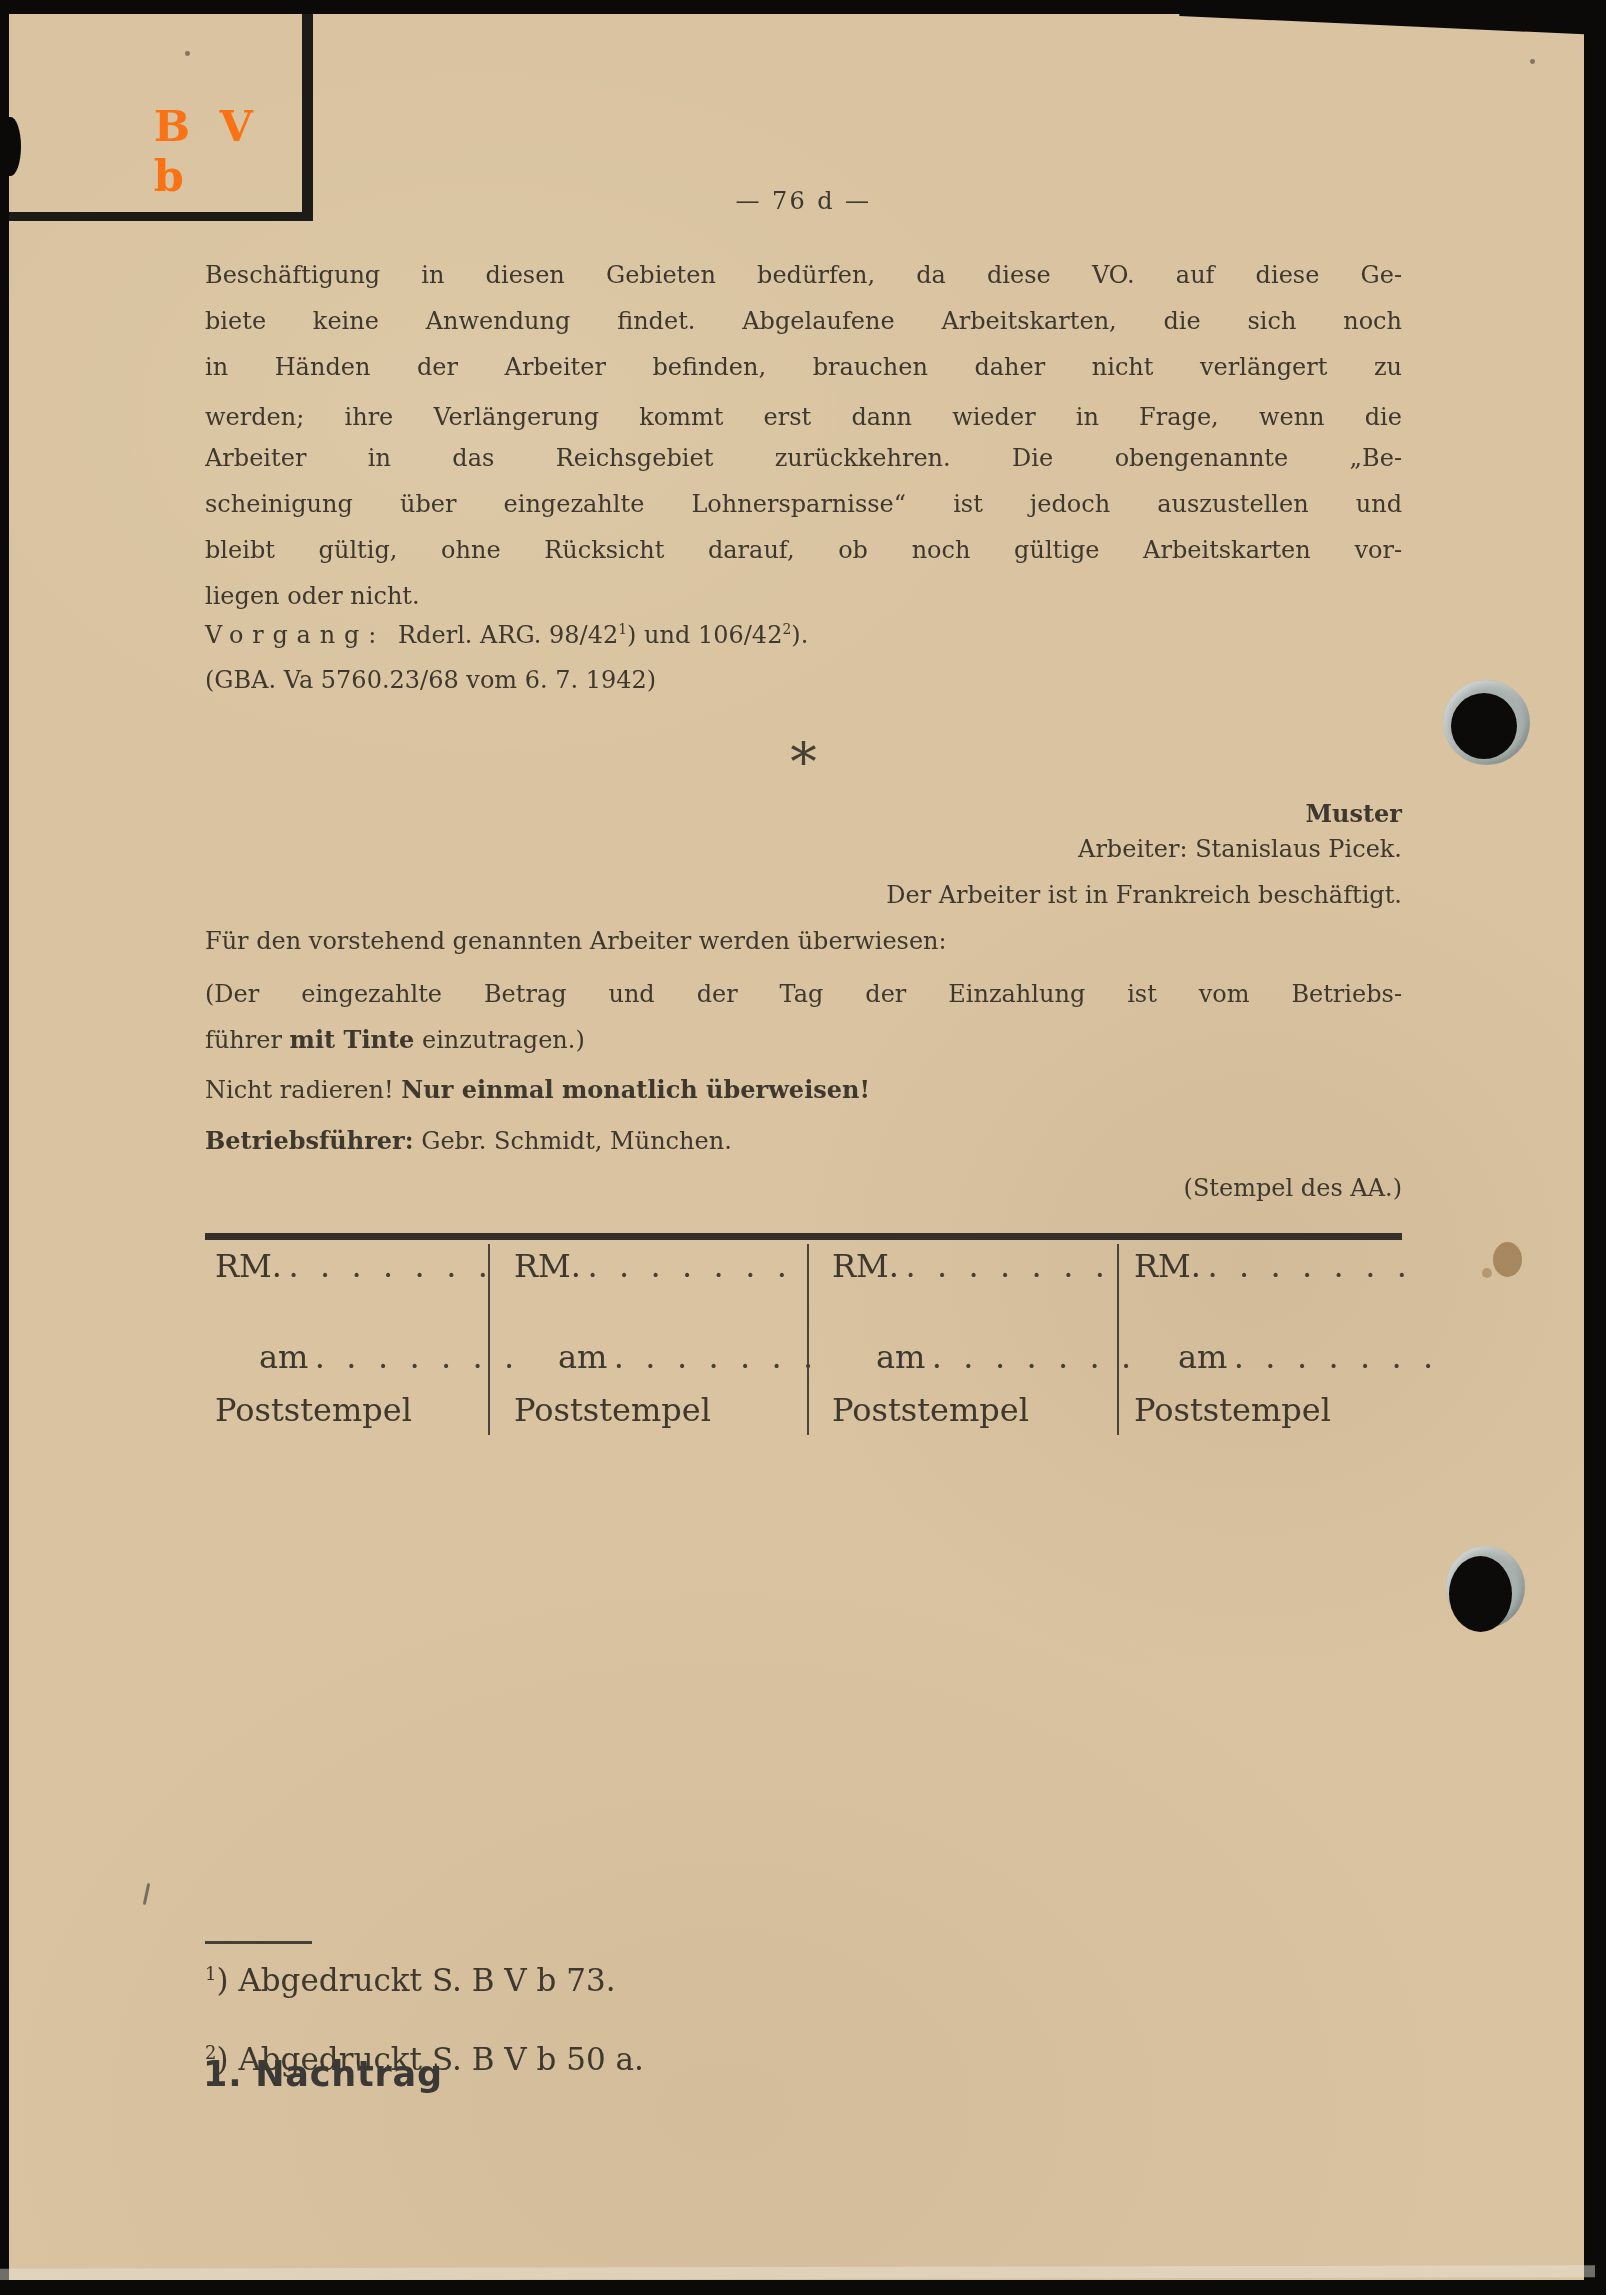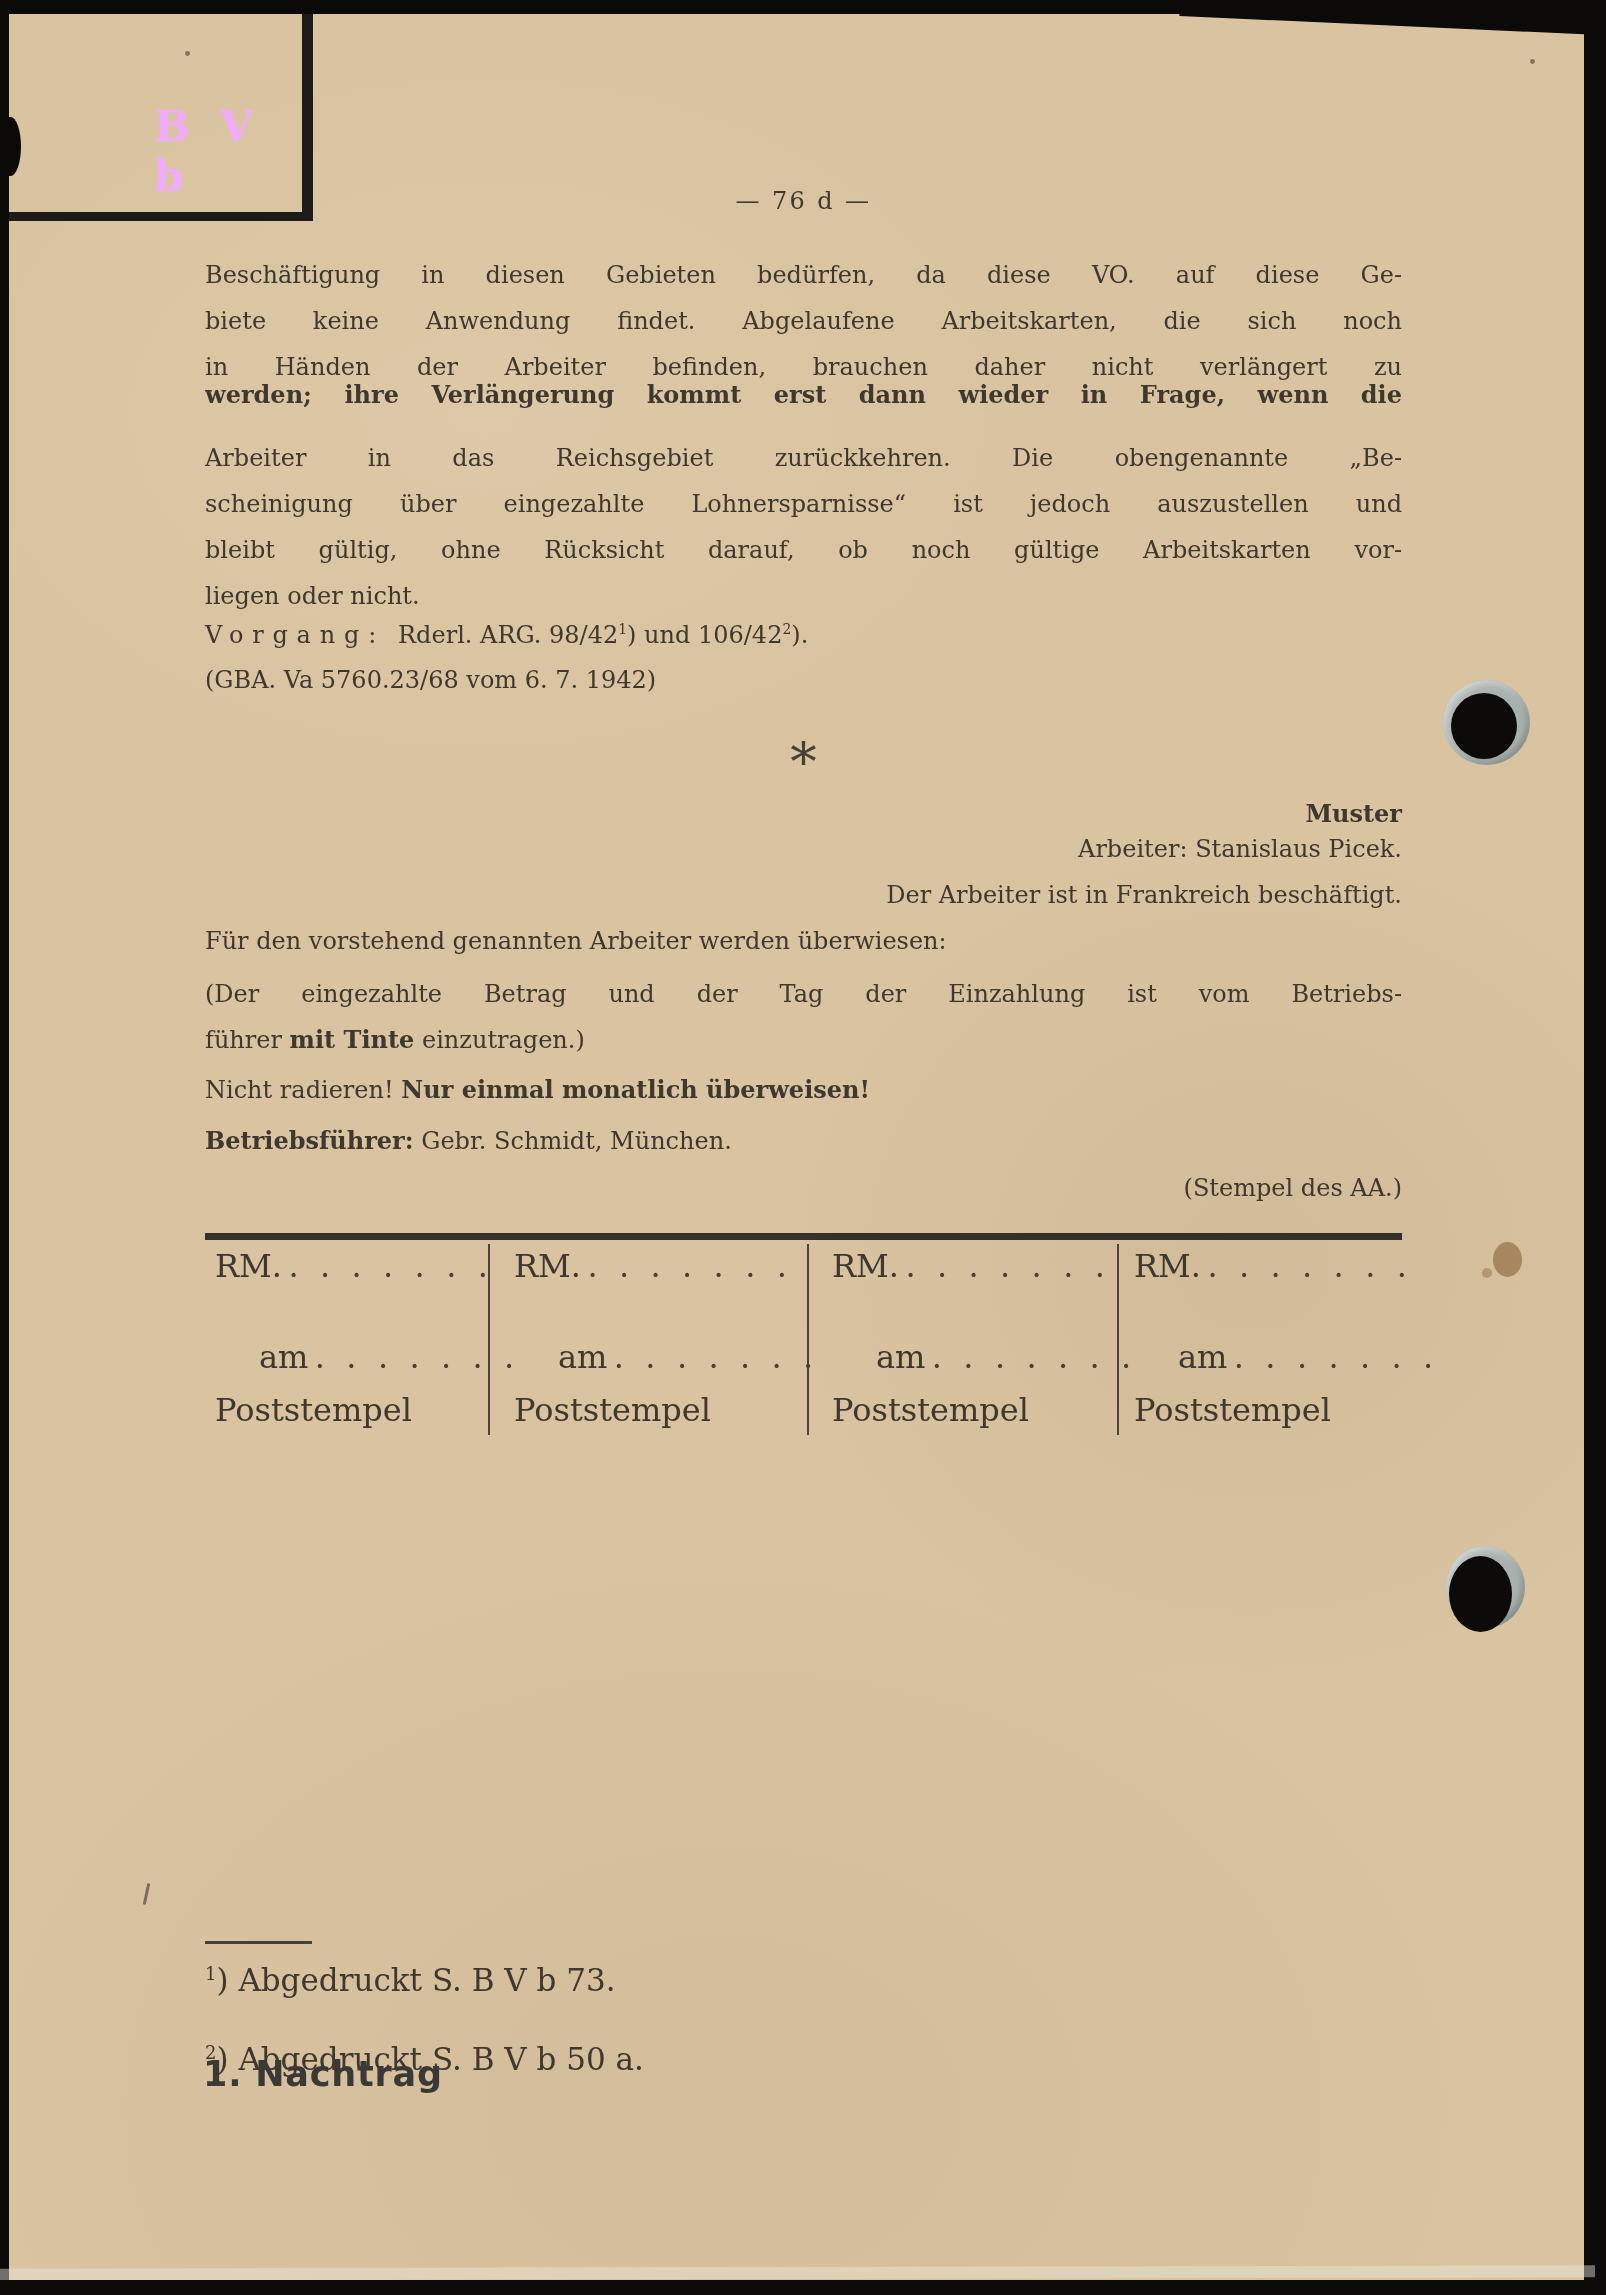--- a/index.html
+++ b/index.html
@@ -18,21 +18,21 @@
   .edge-left{left:0;top:0;width:8.8px;height:2295px;}
   .edge-left-blob{left:0;top:117px;width:21px;height:59px;border-radius:0 60% 60% 0;}
   .edge-right{left:1584px;top:0;width:22.5px;height:2295px;}
   .edge-bottom{left:0;top:2280px;width:1607px;height:15.3px;}
   .paper-bottom-sheen{position:absolute;left:0;top:2267px;width:1595px;height:12px;
       background:rgba(236,233,221,0.45);transform:rotate(-0.12deg);}
   
   .corner-box{position:absolute;left:8.8px;top:13.7px;width:293px;height:198px;
       border-right:11.2px solid #1d1b18;border-bottom:9.6px solid #1d1b18;}
   .corner-label{position:absolute;left:145px;top:87px;font-weight:bold;font-size:43px;
-      letter-spacing:7.2px;color:#f0abfc;}
+      letter-spacing:7.2px;color:#f97316;}
   
   .row{position:absolute;left:205px;width:1197px;font-size:24px;line-height:46px;}
   .right{text-align:right;}
   .center{text-align:center;}
   .jline{text-align:justify;text-align-last:justify;-moz-text-align-last:justify;height:46px;overflow:hidden;}
   .b{font-weight:bold;margin-top:10px;}
   sup{font-size:0.58em;vertical-align:super;line-height:0;}
   .vorgang-label{letter-spacing:8.8px;margin-right:13px;}
   .star{font-size:53px;line-height:32px;color:#464036;}
   
@@ -66,21 +66,21 @@
 
   <div class="corner-box">
     <div class="corner-label">B V b</div>
   </div>
 
   <div class="row center" style="top:178px;letter-spacing:2.4px;">— 76 d —</div>
 
   <div class="row jline" style="top:252px;">Beschäftigung in diesen Gebieten bedürfen, da diese VO. auf diese Ge-</div>
   <div class="row jline" style="top:298px;">biete keine Anwendung findet. Abgelaufene Arbeitskarten, die sich noch</div>
   <div class="row jline" style="top:344px;">in Händen der Arbeiter befinden, brauchen daher nicht verlängert zu</div>
-  <div class="row jline" style="top:372px;font-weight:bold;">werden; ihre Verlängerung kommt erst dann wieder in Frage, wenn die</div>
+  <div class="row jline" style="top:394px;">werden; ihre Verlängerung kommt erst dann wieder in Frage, wenn die</div>
   <div class="row jline" style="top:435px;">Arbeiter in das Reichsgebiet zurückkehren. Die obengenannte „Be-</div>
   <div class="row jline" style="top:481px;">scheinigung über eingezahlte Lohnersparnisse“ ist jedoch auszustellen und</div>
   <div class="row jline" style="top:527px;">bleibt gültig, ohne Rücksicht darauf, ob noch gültige Arbeitskarten vor-</div>
   <div class="row" style="top:573px;">liegen oder nicht.</div>
 
   <div class="row" style="top:612px;">
     <span class="vorgang-label">Vorgang:</span><span>Rderl. ARG. 98/42</span><sup>1</sup><span>) und 106/42</span><sup>2</sup><span>).</span>
   </div>
   <div class="row" style="top:657px;">(GBA. Va 5760.23/68 vom 6. 7. 1942)</div>
 

